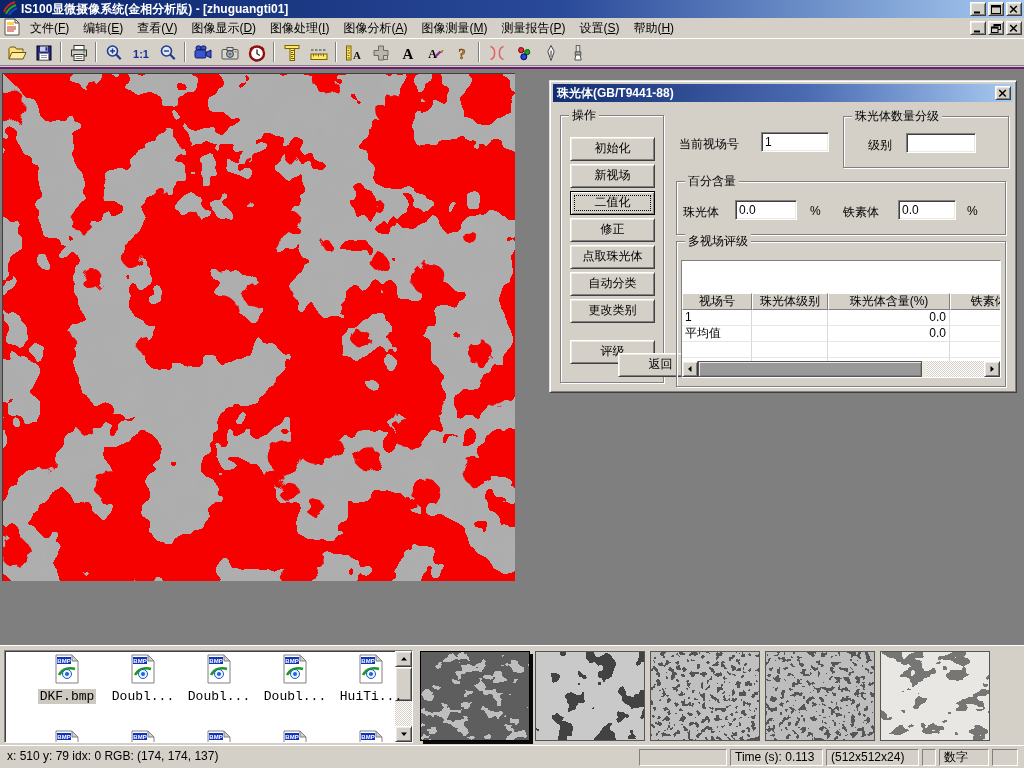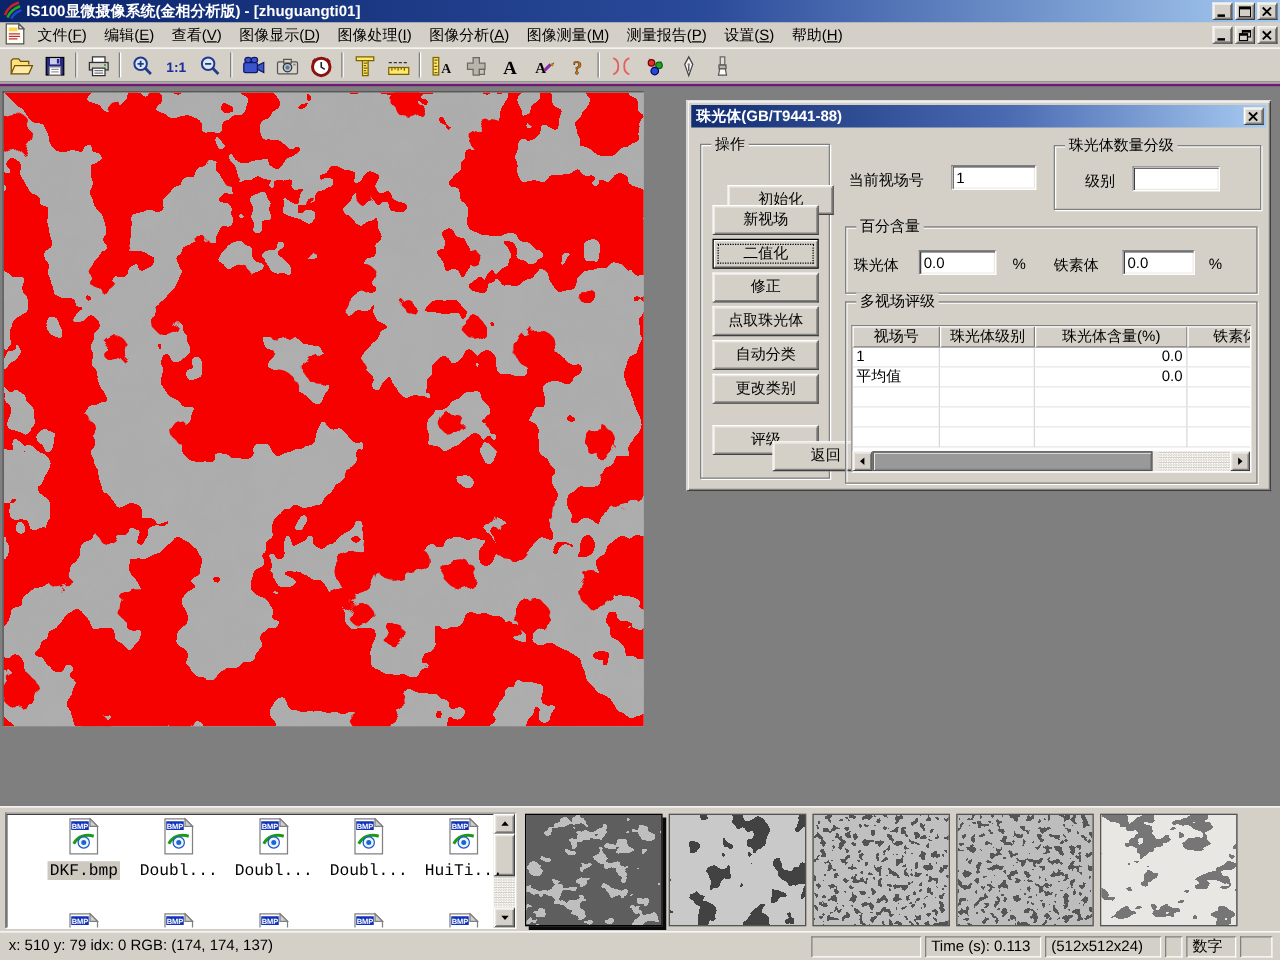--- a/index.html
+++ b/index.html
@@ -61,21 +61,21 @@
     top:3px; bottom:3px; border:1px dotted #000; }
   .fld { position:absolute; height:20px; background:#fff; border:1px solid;
     border-color:#808080 #ffffff #ffffff #808080;
     box-shadow: inset 1px 1px 0 #404040, inset -1px -1px 0 #ece9e2;
     font-family:"Liberation Sans",sans-serif; font-size:12px; padding:0 3px; outline:none; }
   .lbl { position:absolute; white-space:nowrap; }
   
   .mtable { position:absolute; left:4px; top:18px; width:320px; height:118px;
     background:#fff; border:1px solid; border-color:#808080 #ffffff #ffffff #808080;
     overflow:hidden; }
-  .mt-head { display:flex; height:17px; }
+  .mt-head { display:flex; height:17px;margin-top:32px; }
   .mt-th { flex:none; background:#d4d0c8; border:1px solid;
     border-color:#ffffff #808080 #808080 #ffffff; text-align:center;
     line-height:15px; overflow:hidden; white-space:nowrap; }
   .mt-row { display:flex; height:16px; }
   .mt-td { flex:none; border-right:1px solid #d8d8d8; border-bottom:1px solid #e6e6e6;
     line-height:15px; padding:0 3px; overflow:hidden; white-space:nowrap; }
   .mt-td.num { text-align:right; }
   .hscroll { position:absolute; left:0; right:0; bottom:0; height:16px;
     background:#ece9e2; display:flex; }
   .sc-btn { width:16px; height:16px; flex:none; display:flex; align-items:center;
@@ -471,21 +471,21 @@
     </div>
     <span class="dlg-close win-btn raised" style="position:absolute; right:5px; top:5px;">
         <svg width="10" height="9" viewBox="0 0 10 9" xmlns="http://www.w3.org/2000/svg">
           <path d="M1.2 1l6.6 6.5M7.8 1L1.2 7.5" stroke="#000" stroke-width="1.5"></path>
         </svg>
       </span>
 
     <div class="groupbox" style="left:10px; top:34px; width:104px; height:268px;">
       <span class="legend">操作</span>
       <div id="op-buttons">
-          <div class="op-btn raised" style="top: 32px; margin-left: 12px;">初始化</div>
+          <div class="op-btn raised" style="top: 21px;">初始化</div>
           <div class="op-btn raised" style="top: 48px;">新视场</div>
           <div class="op-btn raised focused" style="top: 75px;">二值化</div>
           <div class="op-btn raised" style="top: 102px;">修正</div>
           <div class="op-btn raised" style="top: 129px;">点取珠光体</div>
           <div class="op-btn raised" style="top: 156px;">自动分类</div>
           <div class="op-btn raised" style="top: 183px;">更改类别</div>
           <div class="op-btn raised" style="top: 224px;">评级</div>
           <div class="op-btn raised" style="top: 237px; margin-left: 48px;">返回</div>
         </div>
     </div>
@@ -792,15 +792,15 @@
       </div>
     </div>
 </div>
 
 <div class="statusbar">
   <span class="st-seg st-main">x: 510 y: 79 idx: 0 RGB: (174, 174, 137)</span>
   <span class="st-seg" style="width:88px"></span>
   <span class="st-seg" style="width:93px">Time (s): 0.113</span>
   <span class="st-seg" style="width:93px">(512x512x24)</span>
   <span class="st-seg" style="width:14px"></span>
-  <span class="st-seg" style="width:40px">数字</span>
+  <span class="st-seg" style="width:50px">数字</span>
   <span class="st-seg" style="width:26px"></span>
 </div>
 
 </body></html>

